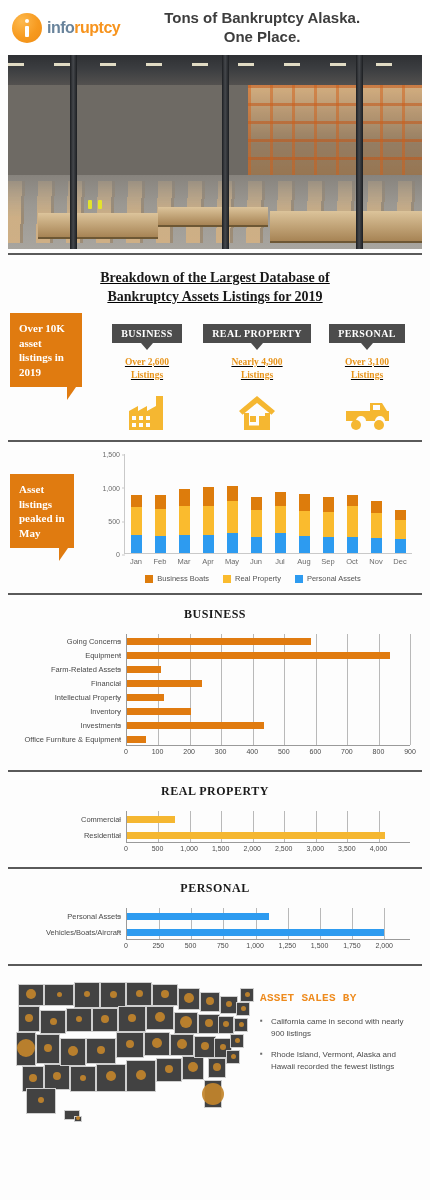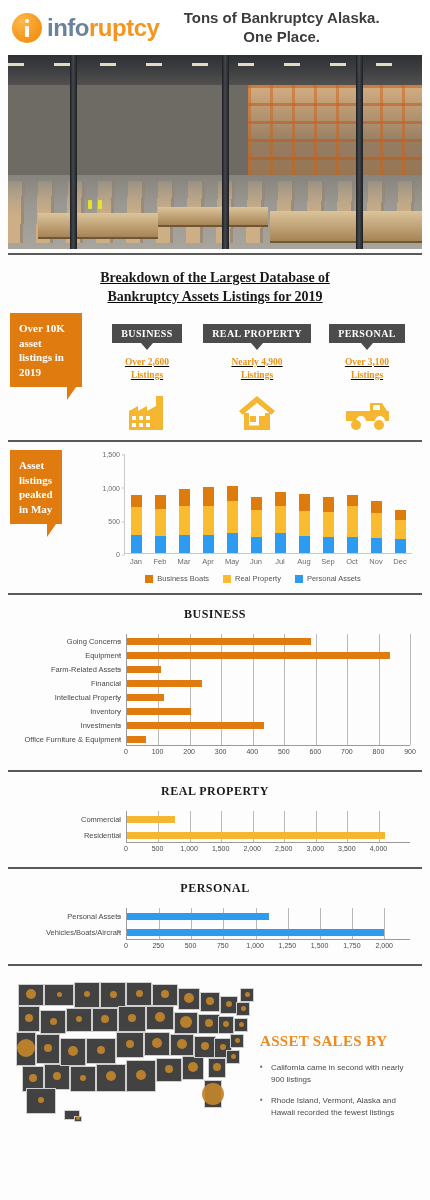--- a/index.html
+++ b/index.html
@@ -27,21 +27,21 @@
     content: ""; position: absolute; left: 50%; top: 6px;
     transform: translateX(-50%);
     width: 4px; height: 4px; border-radius: 50%; background: #fff;
   }
   .logo-mark::after {
     content: ""; position: absolute; left: 50%; top: 13px;
     transform: translateX(-50%);
     width: 4px; height: 11px; background: #fff;
     border-radius: 1px;
   }
-  .logo-text { font-size: 24px; font-weight: bold; letter-spacing: -0.5px; }
+  .logo-text { font-size: 16px; font-weight: bold; letter-spacing: -0.5px; }
   .logo-info { color: #68839b; }
   .logo-ruptcy { color: #f7941e; }
   .tagline {
     flex: 1; text-align: center; font-size: 15px; font-weight: bold;
     color: #3d3d3d; line-height: 1.25; padding-right: 14px;
   }
 
   
   .hero {
     position: relative; height: 194px; margin: 0 8px;
@@ -139,21 +139,21 @@
     border-top: 7px solid #4c4c4c;
   }
   .cat-value {
     margin-top: 13px; font-family: "Liberation Serif", serif;
     font-weight: bold; font-size: 9.5px; color: #e8941b; line-height: 1.4;
   }
   .cat-icon { margin-top: 10px; height: 40px; display: flex; align-items: flex-end; justify-content: center; }
 
   
   .monthly { padding: 12px 0 10px; position: relative; }
-  .callout-b { left: 2px; top: 8px; width: 52px; }
+  .callout-b { left: 2px; top: 32px; width: 64px; }
   .chart-wrap { margin-left: 86px; padding-right: 10px; }
   .plot {
     position: relative; height: 100px; border-left: 1px solid #c9c9c9;
     border-bottom: 1px solid #c9c9c9; margin-left: 30px;
   }
   .ytick {
     position: absolute; right: 100%; transform: translateY(-50%);
     font-size: 7px; color: #6b6b6b; padding-right: 5px; white-space: nowrap;
   }
   .ytick::after {
@@ -203,22 +203,22 @@
 
   
   .mapsec { padding: 10px 0 16px; display: flex; }
   .map-box { width: 250px; flex: 0 0 250px; position: relative; height: 160px; }
   .state {
     position: absolute; background: #424242; border: 1px solid #cfcfcf;
   }
   .bubble { position: absolute; border-radius: 50%; background: #c2842b; opacity: .92; }
   .map-text { flex: 1; padding: 16px 10px 0 2px; }
   .map-title {
-    font-family: Liberation Serif, serif; font-weight: bold;
-    font-size: 15px; color: #ee8b1e; letter-spacing: .3px; margin-bottom: 12px; margin-top: 41px;
+    font-family: Liberation Mono, monospace; font-weight: bold;
+    font-size: 11px; color: #ee8b1e; letter-spacing: .3px; margin-bottom: 12px;
   }
   .map-bullets li {
     list-style: none; font-size: 8px; color: #4a4a4a; line-height: 1.5;
     margin-bottom: 9px; position: relative; padding-left: 11px;
   }
   .map-bullets li::before {
     content: "▪"; position: absolute; left: 0; top: -1px; color: #6a6a6a; font-size: 8px;
   }
 </style>
 </head>

